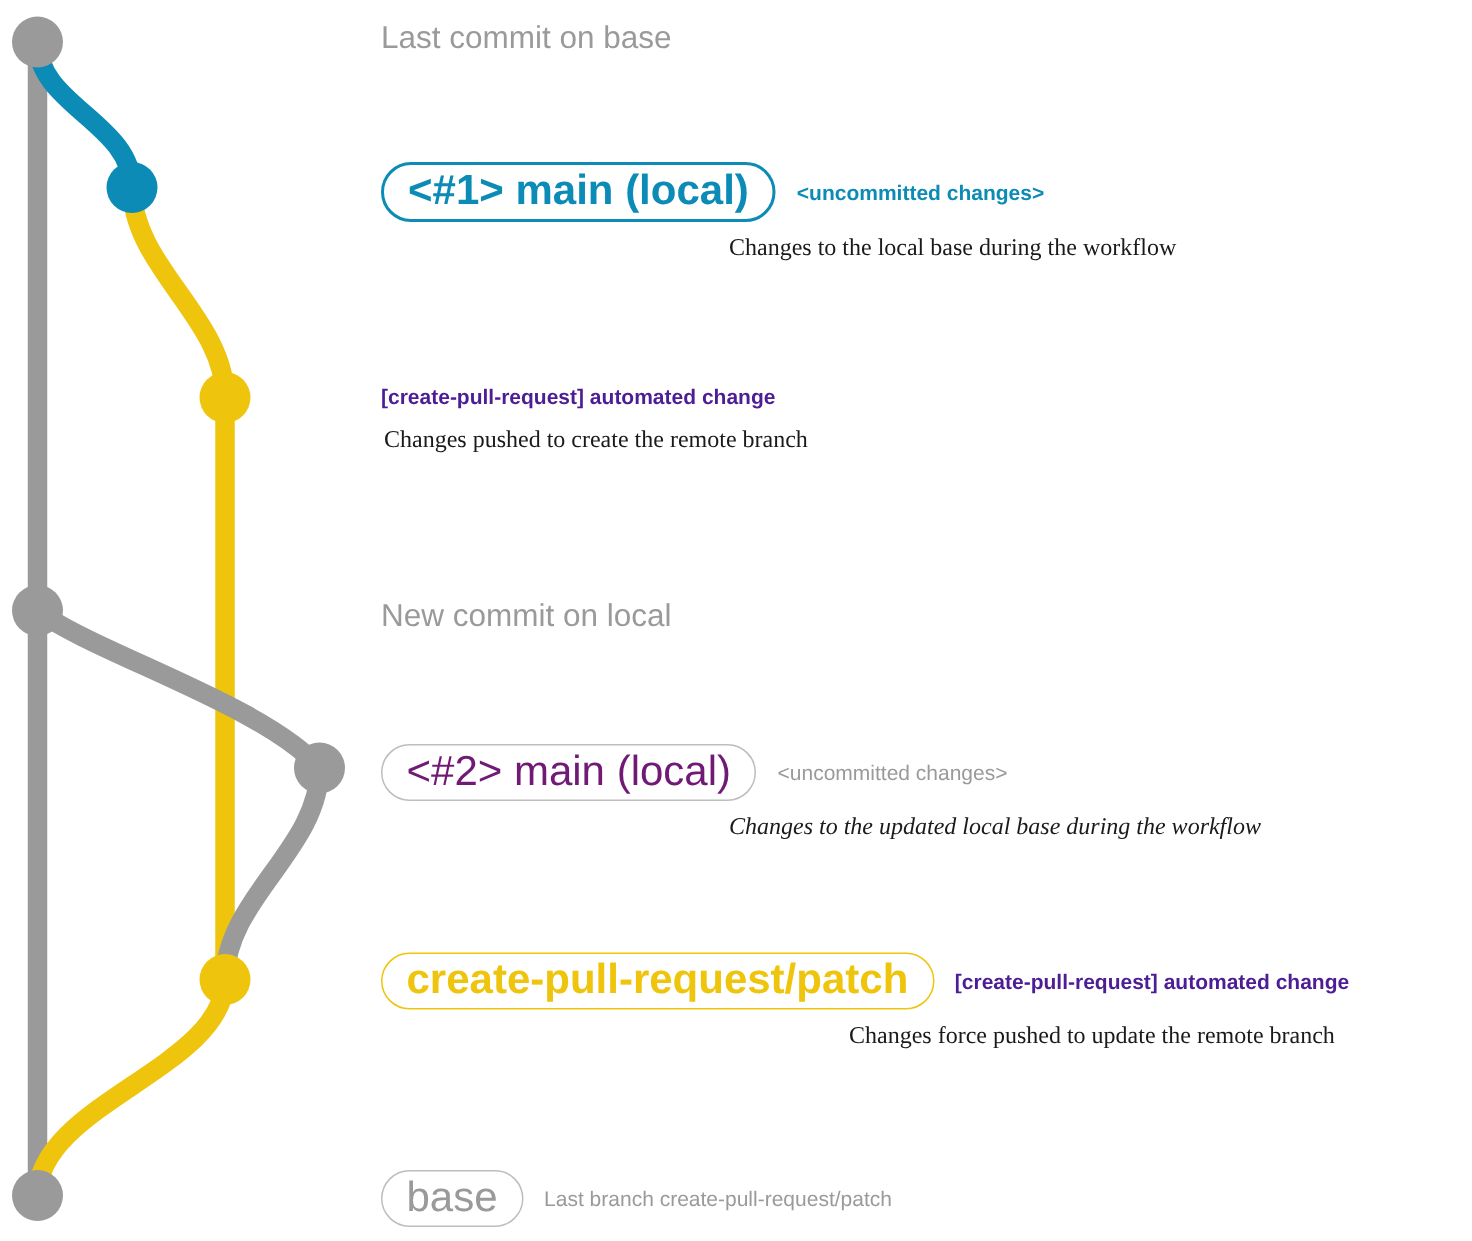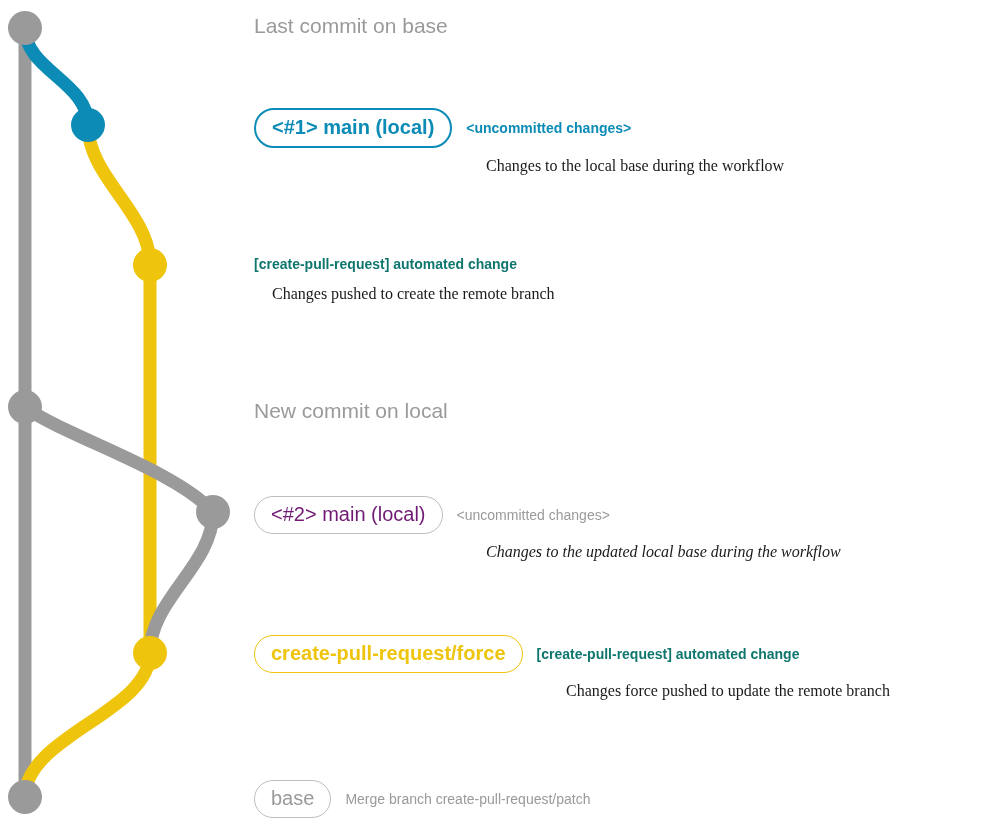--- a/index.html
+++ b/index.html
@@ -50,21 +50,21 @@
   
   .commit-line {
     display: flex;
     align-items: center;
     white-space: nowrap;
   }
 
   .branch-badge {
     display: inline-block;
     font-family: "Liberation Sans", sans-serif;
-    font-size: 20px;
+    font-size: 28px;
     line-height: 20px;
     padding: 7px 16px 9px 16px;
     border-radius: 20px;
     background: #ffffff;
     white-space: nowrap;
   }
 
   .branch-badge.teal {
     color: #0b8bb5;
     border: 2px solid #0b8bb5;
@@ -86,21 +86,21 @@
 
   .commit-msg {
     font-family: "Liberation Sans", sans-serif;
     font-size: 14px;
     line-height: 24px;
     margin-left: 14px;
     white-space: nowrap;
   }
   .commit-msg.teal   { color: #0b8bb5; font-weight: bold; }
   .commit-msg.gray   { color: #9a9a9a; }
-  .commit-msg.yellow { color: #0f766e; font-weight: bold; }
+  .commit-msg.yellow { color: #4c1d95; font-weight: bold; }
 
   
   .commit-msg.nobadge { margin-left: 0; }
 
   
   .annotation {
     font-family: "Liberation Serif", serif;
     font-size: 16px;
     line-height: 24px;
     color: #1a1a1a;
@@ -146,43 +146,43 @@
       <span class="branch-badge teal">&lt;#1&gt; main (local)</span>
       <span class="commit-msg teal">&lt;uncommitted changes&gt;</span>
     </div>
     <div class="annotation" style="margin-left:232px; margin-top:6px;">Changes to the local base during the workflow</div>
   </div>
 
   <div class="row" style="top:252px;">
     <div class="commit-line">
       <span class="commit-msg yellow nobadge">[create-pull-request] automated change</span>
     </div>
-    <div class="annotation" style="margin-left:18px; margin-top:6px;">Changes pushed to create the remote branch</div>
+    <div class="annotation" style="margin-left:2px; margin-top:6px;">Changes pushed to create the remote branch</div>
   </div>
 
   <div class="row" style="top:398px;">
     <div class="section-heading">New commit on local</div>
   </div>
 
   <div class="row" style="top:496px;">
     <div class="commit-line">
       <span class="branch-badge gray">&lt;#2&gt; main (local)</span>
       <span class="commit-msg gray">&lt;uncommitted changes&gt;</span>
     </div>
     <div class="annotation" style="margin-left:232px; margin-top:6px;font-style:italic;">Changes to the updated local base during the workflow</div>
   </div>
 
   <div class="row" style="top:635px;">
     <div class="commit-line">
-      <span class="branch-badge yellow">create-pull-request/force</span>
+      <span class="branch-badge yellow">create-pull-request/patch</span>
       <span class="commit-msg yellow">[create-pull-request] automated change</span>
     </div>
     <div class="annotation" style="margin-left:312px; margin-top:6px;">Changes force pushed to update the remote branch</div>
   </div>
 
   <div class="row" style="top:780px;">
     <div class="commit-line">
       <span class="branch-badge gray-solid">base</span>
-      <span class="commit-msg gray">Merge branch create-pull-request/patch</span>
+      <span class="commit-msg gray">Last branch create-pull-request/patch</span>
     </div>
   </div>
 
 </div>
 
 </body></html>

